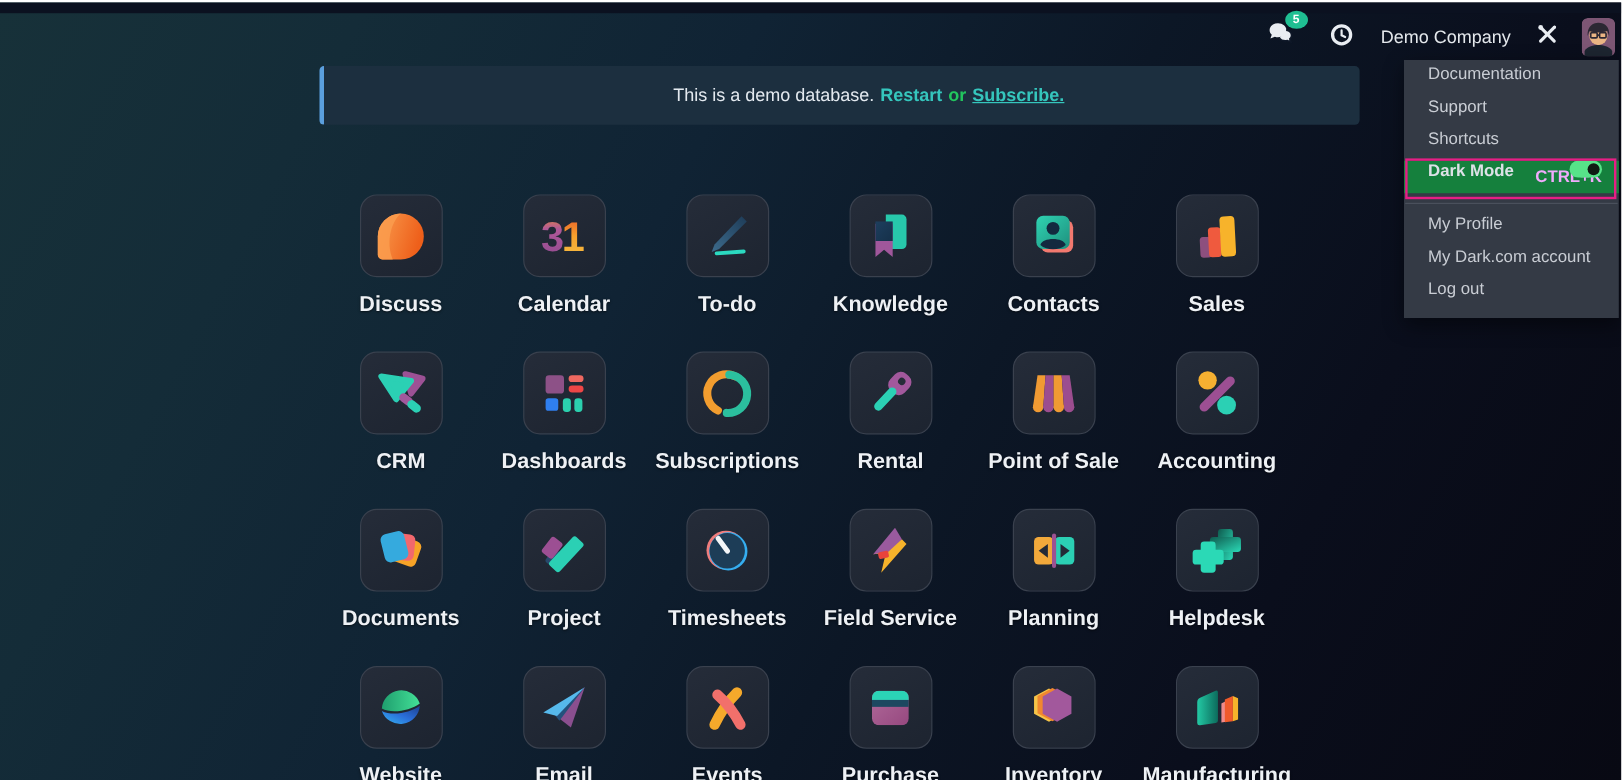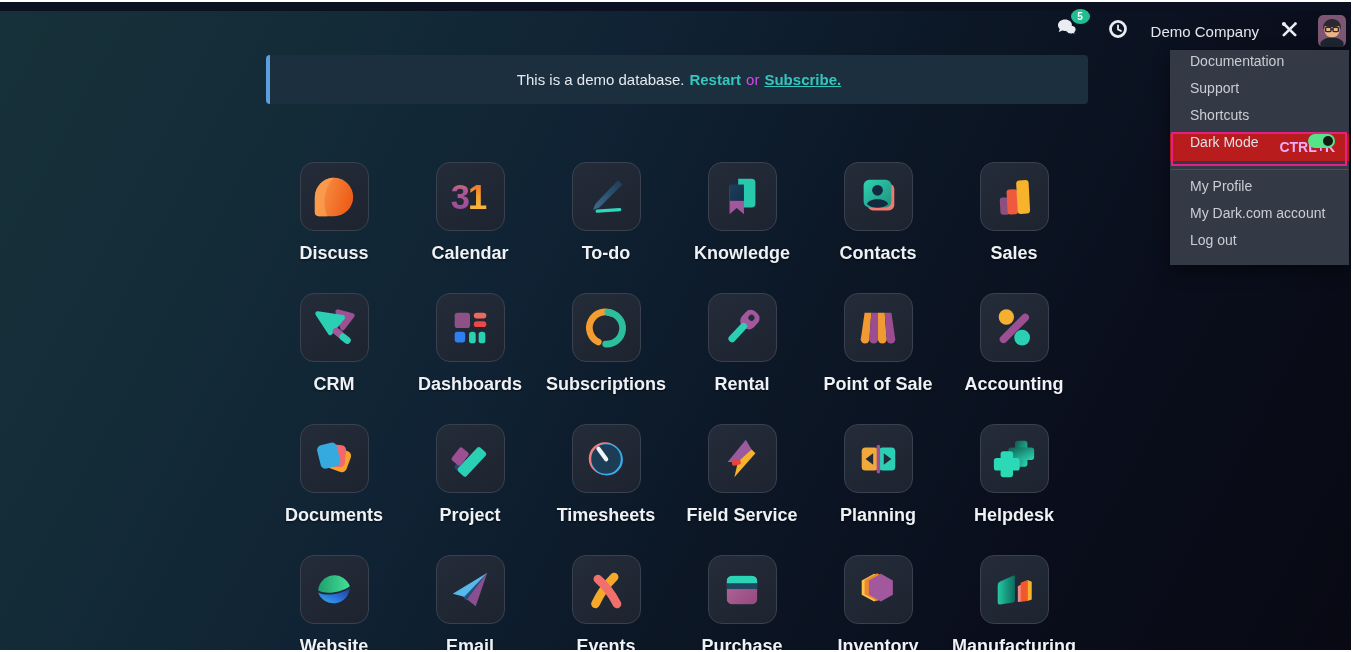--- a/index.html
+++ b/index.html
@@ -23,34 +23,34 @@
   }
   .clock-wrap{margin-right:22px;cursor:pointer;}
   .company{font-size:15px;color:#e4e8ec;margin-right:20px;cursor:pointer;}
   .tools-wrap{margin-right:18px;cursor:pointer;}
   .avatar{width:28px;height:32px;border-radius:5px;overflow:hidden;cursor:pointer;display:block;}
   
   .banner{
     position:absolute;left:266px;top:53px;width:818px;height:49px;
     background:#1c2f3f;border-left:4px solid #5b9fdd;border-radius:4px;
     display:flex;align-items:center;justify-content:center;
-    color:#e3e9ef;font-size:15px;
+    color:#e3e9ef;font-size:15px;padding-left:45px;
   }
   .banner a{text-decoration:none;font-weight:600;margin-left:5px;cursor:pointer;}
-  .banner .sep{margin-left:5px;font-weight:400;color:#d946ef;}
+  .banner .sep{margin-left:5px;font-weight:700;color:#22c55e;}
   
   .menu{
     position:absolute;left:1170px;top:48px;width:179px;background:#343a45;
     padding:3px 0 6px 0;box-shadow:0 6px 16px rgba(0,0,0,.45);z-index:5;
   }
   .menu-item{
     height:27px;display:flex;padding:0 14px 0 20px;
     color:#c9cdd4;font-size:14px;cursor:pointer;white-space:nowrap;
   }
-  .menu-item.highlighted{background:#b91c1c;color:#dde1e7;}
+  .menu-item.highlighted{background:#15803d;color:#dde1e7;font-weight:bold;}
   .mi-shortcut{margin-left:auto;font-weight:bold;color:#f0abfc;margin-top:32px;}
   .menu-divider{height:1px;background:#4a505c;margin:8px 1px;}
   .toggle{
     margin-left:auto;width:27px;height:14px;border-radius:8px;position:relative;display:inline-block;
   }
   .toggle .knob{position:absolute;top:2px;right:2px;width:10px;height:10px;border-radius:50%;background:#101b14;}
   .annotation{
     position:absolute;left:1171px;top:130px;width:172px;height:30px;
     border:2px solid #e51f85;z-index:6;pointer-events:none;
   }

